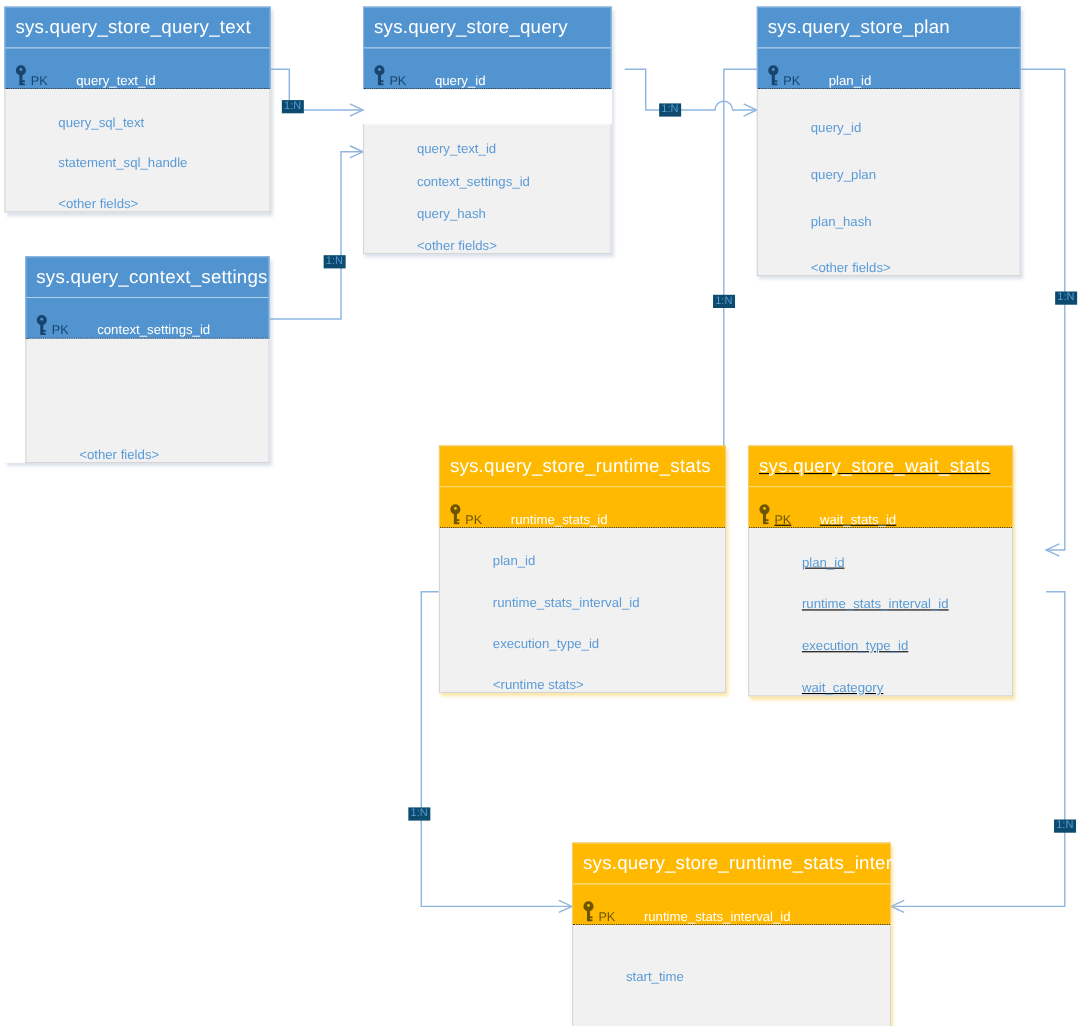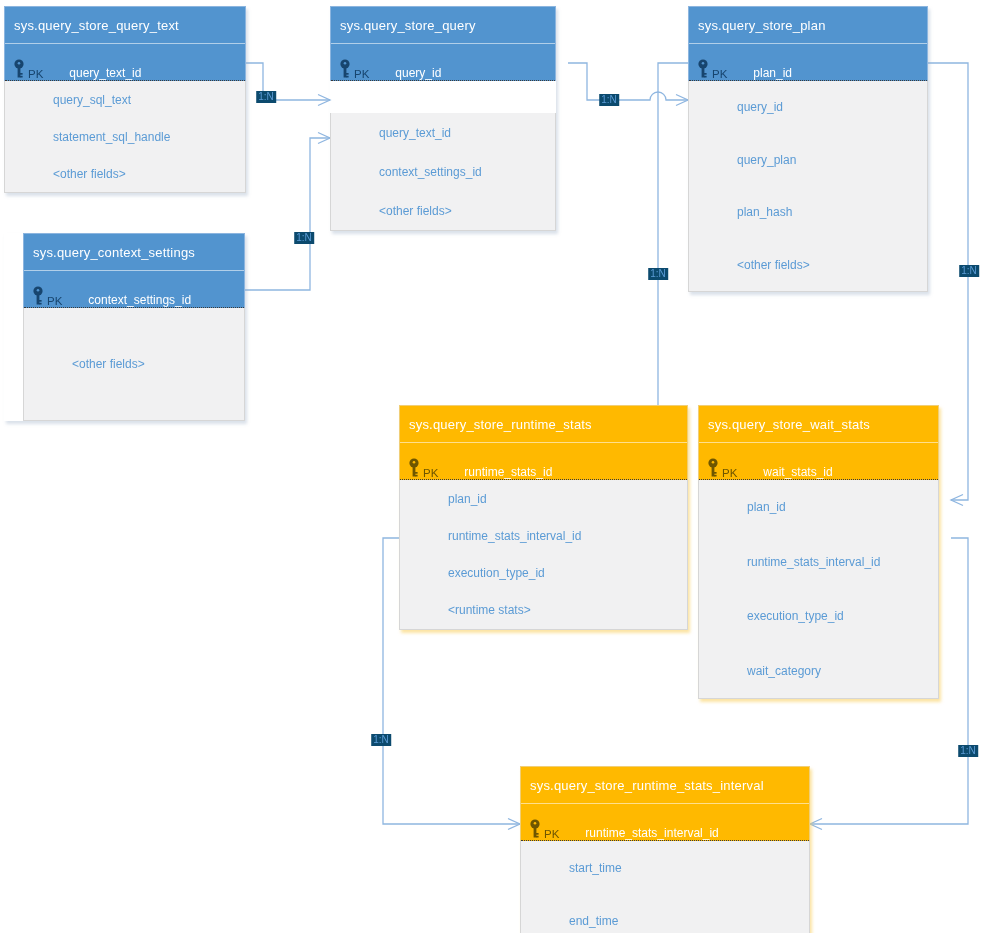--- a/index.html
+++ b/index.html
@@ -21,36 +21,36 @@
   .tbl.blue   { --fill:#5294CF; --border:#8CB5DF; --key:#17456F;
                 box-shadow:2px 3px 3px rgba(150,170,195,0.35); }
   .tbl.orange { --fill:#FFB900; --border:#F0CE77; --key:#6E5600;
                 box-shadow:2px 3px 3px rgba(250,205,90,0.55); }
 
   .top { flex:none; border:1px solid var(--border); border-bottom:none; background:var(--fill); }
   .hdr {
     height:37px; display:flex; align-items:center; padding:0 9px;
     border-bottom:1px solid rgba(255,255,255,0.55);
   }
-  .hdr .title { color:#ffffff; font-size:13px; letter-spacing:0.2px; white-space:nowrap; }
+  .hdr .title { color:#ffffff; font-size:17px; letter-spacing:0.2px; white-space:nowrap; }
   .pkrow {
     height:37px; display:flex; align-items:flex-end; padding:0 8px;
     border-bottom:1px dotted #3a3a3a;
   }
   .keyicon { flex:none; width:13px; height:21px; margin-right:2px; display:inline-flex; }
   .keyicon .k { fill:var(--key); }
   .keyicon .hole { fill:var(--fill); }
   .pkbadge { color:var(--key); font-size:11.5px; margin-right:0; flex:none; }
   .pkfield { color:#ffffff; font-size:12px; margin-left:26px; white-space:nowrap; }
 
   .tbody {
     flex:1; background:#F1F1F2; border:1px solid #D6D6D6; border-top:none;
     display:flex; flex-direction:column; padding:0;
   }
-  .frow { flex:1; display:flex; align-items:center; padding-left:48px; }
+  .frow { flex:1; display:flex; align-items:flex-end; padding-left:48px; }
   .frow span { color:#5B9BD5; font-size:12px; white-space:nowrap; }
 </style>
 </head>
 <body>
 
 <div class="canvas">
 
   <svg class="edges" width="983" height="933" aria-hidden="true">
 
     <path d="M246 63 H263 V100 H330"></path>
@@ -135,26 +135,29 @@
       </div>
     </div>
     <div class="tbody">
       <div class="frow">
           <span>query_text_id</span>
         </div>
       <div class="frow">
           <span>context_settings_id</span>
         </div>
       <div class="frow">
+          <span>query_hash</span>
+        </div>
+      <div class="frow">
           <span>&lt;other fields&gt;</span>
         </div>
     </div>
   </div>
 
-  <div class="tbl blue" style="left:688px; top:6px; width:240px; height:286px;">
+  <div class="tbl blue" style="left:688px; top:6px; width:240px; height:245px;">
     <div class="top">
       <div class="hdr">
         <span class="title">sys.query_store_plan</span>
       </div>
       <div class="pkrow">
         <span class="keyicon">
           <svg width="13" height="21" viewBox="0 0 13 21">
               <circle class="k" cx="6" cy="5" r="4.6"></circle>
               <rect class="k" x="4.6" y="8" width="2.8" height="10.5"></rect>
               <rect class="k" x="7" y="14" width="2.6" height="1.7"></rect>
@@ -201,21 +204,21 @@
         <span class="pkfield">context_settings_id</span>
       </div>
     </div>
     <div class="tbody">
       <div class="frow">
           <span>&lt;other fields&gt;</span>
         </div>
     </div>
   </div>
 
-  <div class="tbl orange" style="left:399px; top:405px; width:289px; height:225px;">
+  <div class="tbl orange" style="left:399px; top:405px; width:261px; height:225px;">
     <div class="top">
       <div class="hdr">
         <span class="title">sys.query_store_runtime_stats</span>
       </div>
       <div class="pkrow">
         <span class="keyicon">
           <svg width="13" height="21" viewBox="0 0 13 21">
               <circle class="k" cx="6" cy="5" r="4.6"></circle>
               <rect class="k" x="4.6" y="8" width="2.8" height="10.5"></rect>
               <rect class="k" x="7" y="14" width="2.6" height="1.7"></rect>
@@ -236,21 +239,21 @@
         </div>
       <div class="frow">
           <span>execution_type_id</span>
         </div>
       <div class="frow">
           <span>&lt;runtime stats&gt;</span>
         </div>
     </div>
   </div>
 
-  <div class="tbl orange" style="left:698px; top:405px; width:241px; height:294px;">
+  <div class="tbl orange" style="left:680px; top:405px; width:241px; height:228px;text-decoration:underline;">
     <div class="top">
       <div class="hdr">
         <span class="title">sys.query_store_wait_stats</span>
       </div>
       <div class="pkrow">
         <span class="keyicon">
           <svg width="13" height="21" viewBox="0 0 13 21">
               <circle class="k" cx="6" cy="5" r="4.6"></circle>
               <rect class="k" x="4.6" y="8" width="2.8" height="10.5"></rect>
               <rect class="k" x="7" y="14" width="2.6" height="1.7"></rect>

